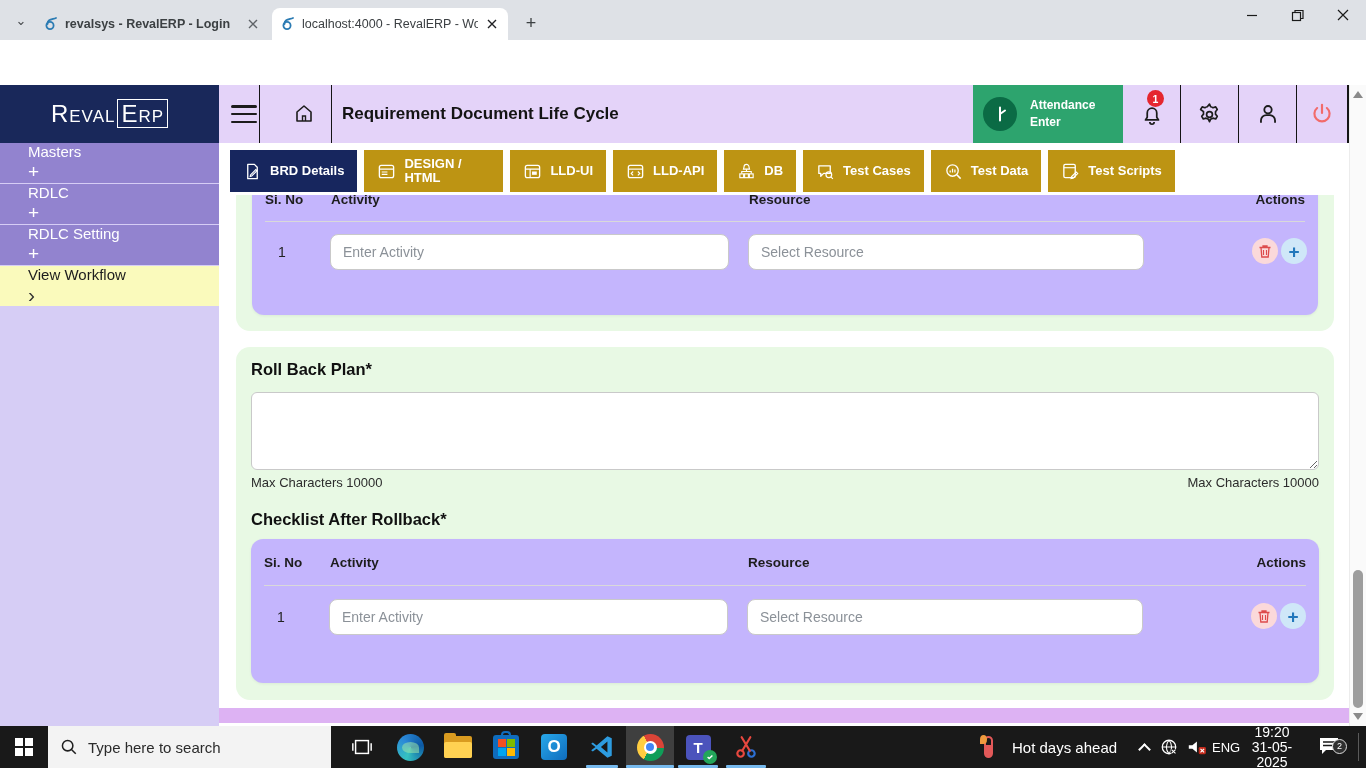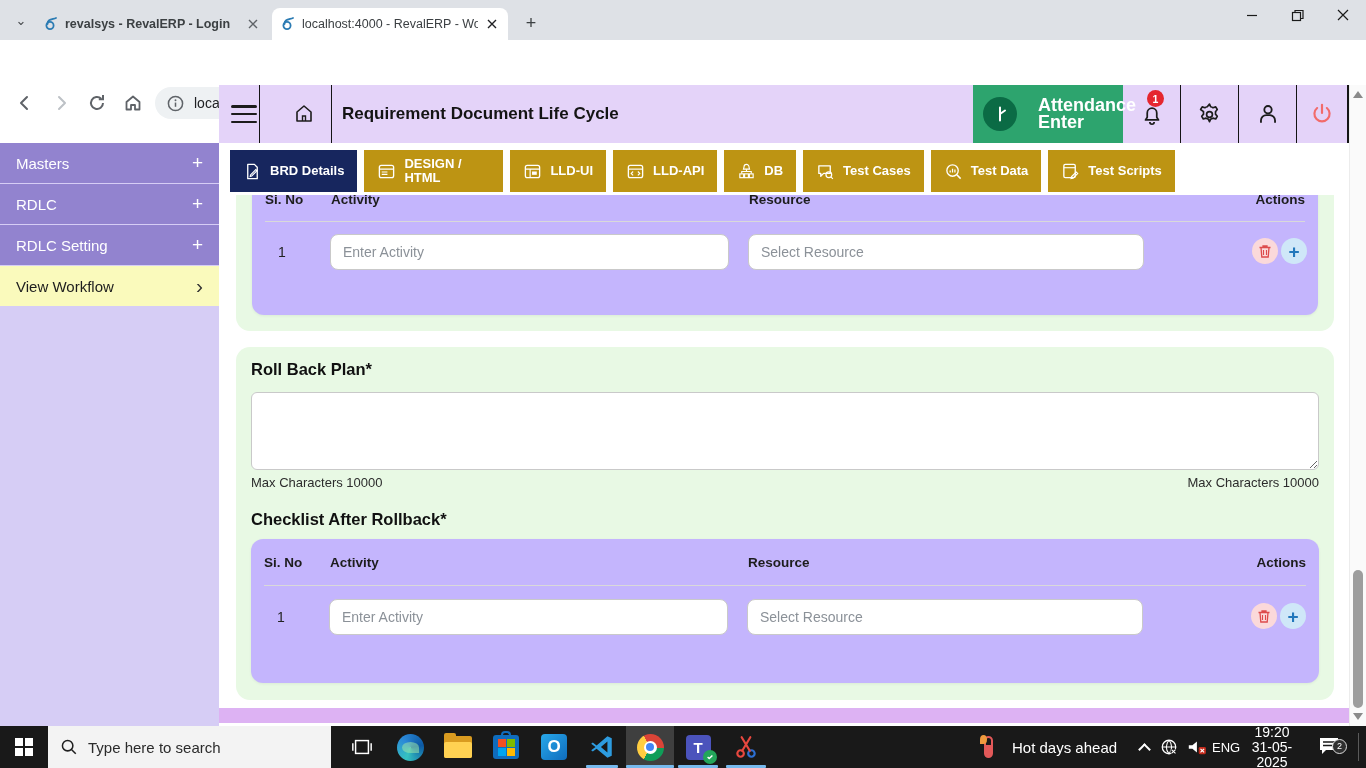--- a/index.html
+++ b/index.html
@@ -29,27 +29,27 @@
   .logotext{font-family:"Liberation Serif",serif;color:#fff;font-variant:small-caps;font-size:24px;letter-spacing:1px;}
   .logobox{border:1.5px solid #fff;padding:0 3px;margin-left:2px;}
   .appheader{position:absolute;left:219px;top:85px;width:1130px;height:58px;background:#e4d3f9;border-right:2px solid #141414;}
   .hamburger{position:absolute;left:10px;top:17px;width:30px;height:24px;display:flex;flex-direction:column;justify-content:space-between;padding:3px 2px;cursor:pointer;}
   .hamburger div{height:2.5px;background:#1c1c1c;border-radius:2px;}
   .hsep{position:absolute;top:0;width:1px;height:58px;background:#141414;}
   .homebtn{position:absolute;left:72px;top:17px;width:26px;height:24px;}
   .apptitle{position:absolute;left:123px;top:19px;font-size:17px;font-weight:bold;color:#141414;white-space:nowrap;}
   .attend{position:absolute;left:754px;top:0;width:150px;height:58px;background:#2da46e;display:flex;align-items:center;padding:0 10px;cursor:pointer;}
   .attend .clockc{width:34px;height:34px;border-radius:50%;background:#0b6b45;flex:none;display:flex;align-items:center;justify-content:center;}
-  .attend .txt{color:#fff;font-weight:bold;font-size:18px;line-height:17px;margin-left:21px;}
+  .attend .txt{color:#fff;font-weight:bold;font-size:12px;line-height:17px;margin-left:13px;}
   .hicon{position:absolute;top:0;height:58px;display:flex;align-items:center;justify-content:center;cursor:pointer;}
   .bellbadge{position:absolute;left:928px;top:5px;width:17px;height:17px;border-radius:50%;background:#e5262f;color:#fff;font-size:10.5px;font-weight:bold;display:flex;align-items:center;justify-content:center;z-index:3;}
 
   
   .sidebar{position:absolute;left:0;top:143px;width:219px;height:583px;background:#d6cdf5;}
-  .sideitem{height:40px;background:#9283cf;color:#fff;font-size:15px;display:flex;align-items:center;padding:0 16px;margin-bottom:1px;cursor:pointer;}
+  .sideitem{height:40px;background:#9283cf;color:#fff;font-size:15px;display:flex;padding:0 28px;margin-bottom:1px;cursor:pointer;flex-direction:column;}
   .sideitem .lbl{flex:1;}
   .sideitem .sfx{font-size:19px;}
   .sideitem.active{background:#fafabc;color:#1d1d1d;}
   .sideitem.active .sfx{font-size:21px;color:#333;}
 
   
   .wftabs{position:absolute;left:230px;top:150px;display:flex;gap:7px;}
   .wftab{height:42px;border-radius:0;background:#bd9413;color:#fff;font-size:13px;font-weight:bold;display:flex;align-items:center;padding:12px 13px;gap:8px;cursor:pointer;}
   .wftab.active{background:#17265e;}
   .wftab .wlbl{max-width:86px;line-height:14px;}
@@ -214,20 +214,23 @@
     <div class="toolicon" style="left:1294px;">
         <svg width="24" height="24" viewBox="0 0 24 24">
           <circle cx="12" cy="12" r="10" fill="none" stroke="#1a73e8" stroke-width="1.8"></circle>
           <circle cx="12" cy="9.5" r="3" fill="none" stroke="#1a73e8" stroke-width="1.8"></circle>
           <path d="M6.5 18 a6.5 6.5 0 0 1 11 0" fill="none" stroke="#1a73e8" stroke-width="1.8"></path>
         </svg>
       </div>
     <div class="toolicon" style="left:1334px;font-size:18px;color:#5f6368;">⋮</div>
   </div>
 
+  <div class="logoblock">
+    <span class="logotext"><span>Reval</span><span class="logobox">Erp</span></span>
+  </div>
 
   <div class="appheader">
     <div class="hamburger">
         <div></div>
         <div></div>
         <div></div>
       </div>
     <div class="hsep" style="left:40px;"></div>
     <div class="homebtn"><svg width="26" height="24" viewBox="0 0 24 24">
           <path d="M5 10 L12 4 L19 10 V19 H5 Z" fill="none" stroke="#1c1c1c" stroke-width="1.6" stroke-linejoin="round"></path>

